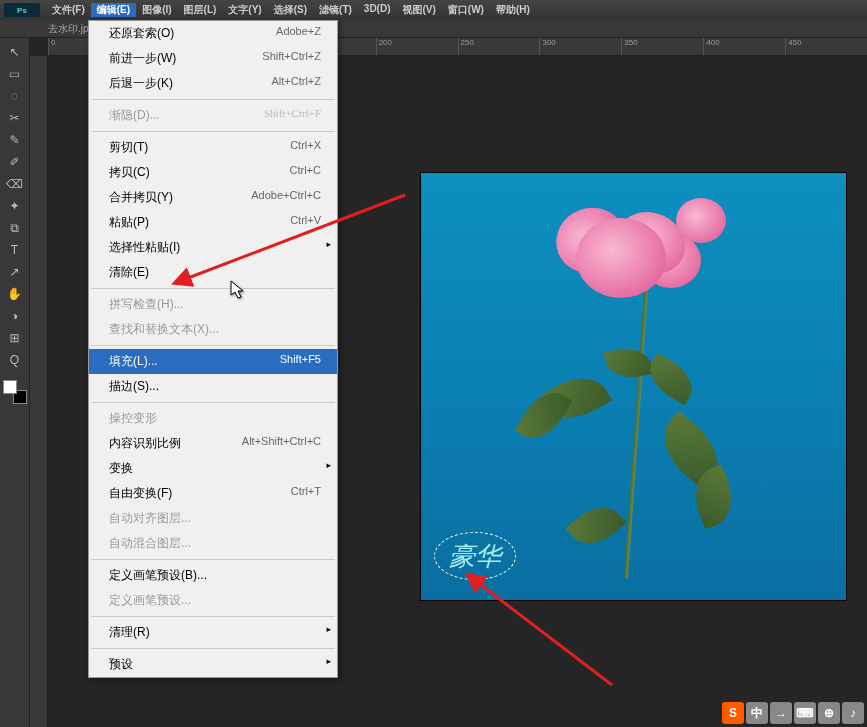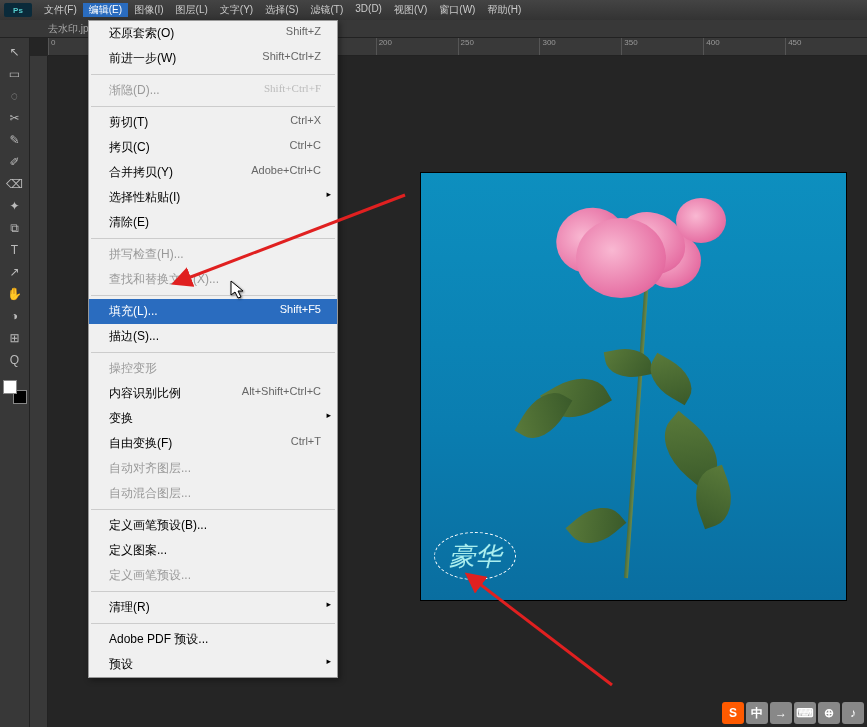--- a/index.html
+++ b/index.html
@@ -1,19 +1,19 @@
 <!DOCTYPE html>
 <html><head>
 <meta charset="utf-8">
 <style>
 * { margin: 0; padding: 0; box-sizing: border-box; font-family: "Microsoft YaHei", sans-serif; }
 body { background: #252525; width: 867px; height: 727px; overflow: hidden; position: relative; }
 
 .menubar { height: 20px; background: linear-gradient(#444,#333); display: flex; align-items: center; padding: 0 4px; font-size: 10px; color: #ccc; }
-.menubar .ps-logo { width: 28px; height: 14px; background: #0a2a3a; color: #5cc; font-weight: bold; display: flex; align-items: center; justify-content: center; font-size: 8px; margin-right: 6px; border-radius: 2px; }
+.menubar .ps-logo { width: 36px; height: 14px; background: #0a2a3a; color: #5cc; font-weight: bold; display: flex; align-items: center; justify-content: center; font-size: 8px; margin-right: 6px; border-radius: 2px; }
 .menubar .mi { padding: 0 6px; cursor: default; }
 .menubar .mi.active { background: #2a6cbf; color: #fff; text-align: center; }
 
 .tabbar { height: 18px; background: #383838; display: flex; align-items: center; font-size: 10px; color: #aaa; padding-left: 40px; border-bottom: 1px solid #222; }
 .tabbar .tab { padding: 0 8px; }
 
 .workspace { position: absolute; top: 38px; left: 0; right: 0; bottom: 0; display: flex; }
 
 .toolbar { width: 30px; background: #383838; display: flex; flex-direction: column; align-items: center; padding-top: 4px; gap: 2px; border-right: 1px solid #222; }
 .toolbar .tool { width: 22px; height: 20px; color: #bbb; font-size: 12px; display: flex; align-items: center; justify-content: center; cursor: pointer; }
@@ -68,21 +68,21 @@
 .ime-bar .ime-btn { width: 22px; height: 22px; border-radius: 3px; display: flex; align-items: center; justify-content: center; font-size: 12px; font-weight: bold; color: #fff; }
 .ime-s { background: #ff5a00; }
 .ime-cn { background: #888; }
 .ime-k { background: #888; color: #ddd; font-size: 10px; }
 </style>
 </head>
 <body>
 
 <div class="menubar">
   <div class="ps-logo">Ps</div>
-  <div id="menubar-items" style="display: flex;">
+  <div id="menubar-items" style="display: flex; font-weight: bold;">
       <div class="mi">文件(F)</div>
       <div class="mi active">编辑(E)</div>
       <div class="mi">图像(I)</div>
       <div class="mi">图层(L)</div>
       <div class="mi">文字(Y)</div>
       <div class="mi">选择(S)</div>
       <div class="mi">滤镜(T)</div>
       <div class="mi">3D(D)</div>
       <div class="mi">视图(V)</div>
       <div class="mi">窗口(W)</div>
@@ -151,43 +151,51 @@
       <div class="watermark-sel">
         <span class="watermark-text">豪华</span>
       </div>
     </div>
   </div>
 </div>
 
 <div class="menu" id="edit-menu">
     <div class="row">
       <span>还原套索(O)</span>
-      <span class="sc">Shift+Z</span>
+      <span class="sc">Adobe+Z</span>
     </div>
     <div class="row">
       <span>前进一步(W)</span>
       <span class="sc">Shift+Ctrl+Z</span>
     </div>
+    <div class="row">
+      <span>后退一步(K)</span>
+      <span class="sc">Alt+Ctrl+Z</span>
+    </div>
     <div class="sep"></div>
     <div class="row disabled">
       <span>渐隐(D)...</span>
       <span class="sc">Shift+Ctrl+F</span>
     </div>
     <div class="sep"></div>
     <div class="row">
       <span>剪切(T)</span>
       <span class="sc">Ctrl+X</span>
     </div>
     <div class="row">
       <span>拷贝(C)</span>
       <span class="sc">Ctrl+C</span>
     </div>
     <div class="row">
       <span>合并拷贝(Y)</span>
       <span class="sc">Adobe+Ctrl+C</span>
+    </div>
+    <div class="row">
+      <span>粘贴(P)</span>
+      <span class="sc">Ctrl+V</span>
     </div>
     <div class="row sub">
       <span>选择性粘贴(I)</span>
       <span class="sc"></span>
     </div>
     <div class="row">
       <span>清除(E)</span>
       <span class="sc"></span>
     </div>
     <div class="sep"></div>
@@ -231,38 +239,30 @@
     </div>
     <div class="row disabled">
       <span>自动混合图层...</span>
       <span class="sc"></span>
     </div>
     <div class="sep"></div>
     <div class="row">
       <span>定义画笔预设(B)...</span>
       <span class="sc"></span>
     </div>
-    <div class="row">
-      <span>定义图案...</span>
-      <span class="sc"></span>
-    </div>
     <div class="row disabled">
       <span>定义画笔预设...</span>
       <span class="sc"></span>
     </div>
     <div class="sep"></div>
     <div class="row sub">
       <span>清理(R)</span>
       <span class="sc"></span>
     </div>
     <div class="sep"></div>
-    <div class="row">
-      <span>Adobe PDF 预设...</span>
-      <span class="sc"></span>
-    </div>
     <div class="row sub">
       <span>预设</span>
       <span class="sc"></span>
     </div>
   </div>
 
 <svg class="red-arrows">
   <defs>
     <marker id="ah" viewBox="0 0 10 10" refX="8" refY="5" markerWidth="7" markerHeight="7" orient="auto">
       <path d="M0,0 L10,5 L0,10 z" fill="#e02020"></path>

